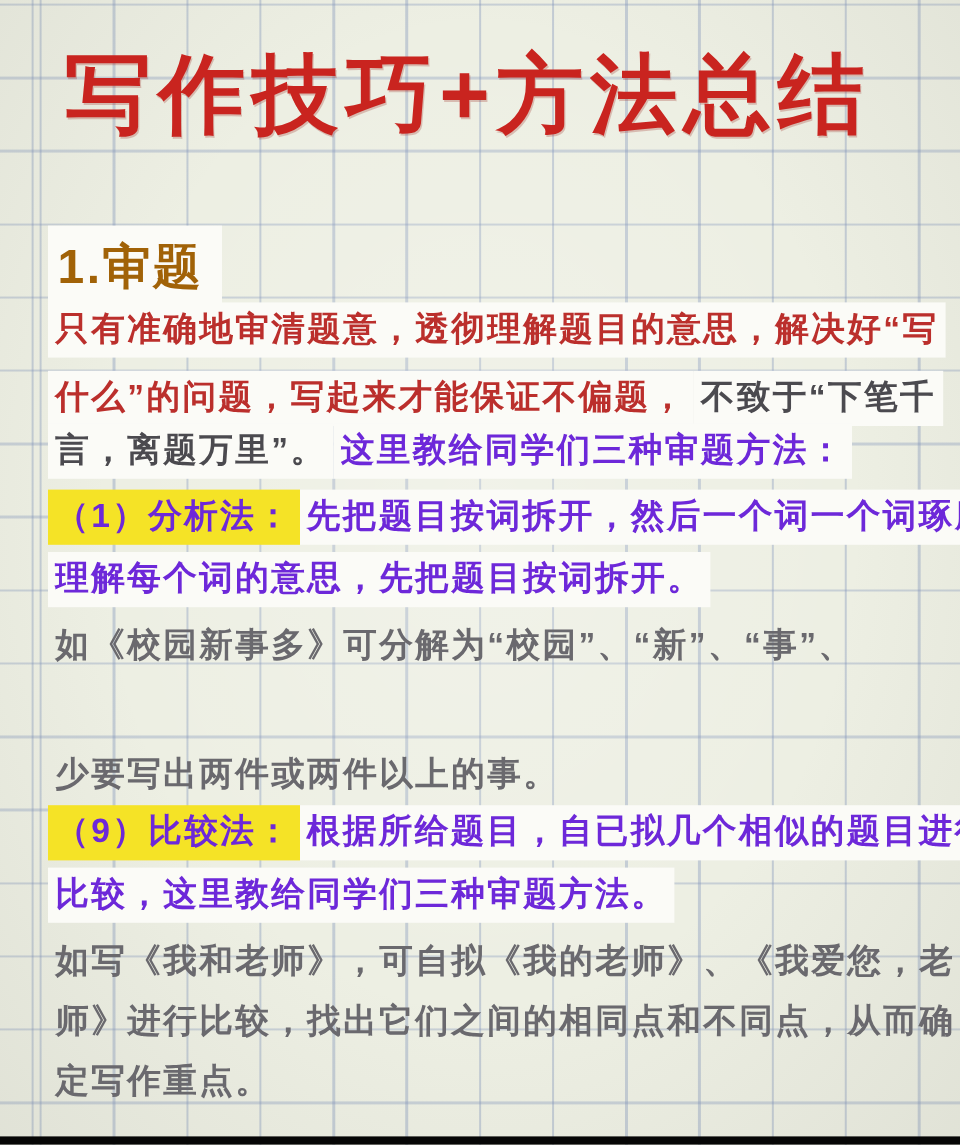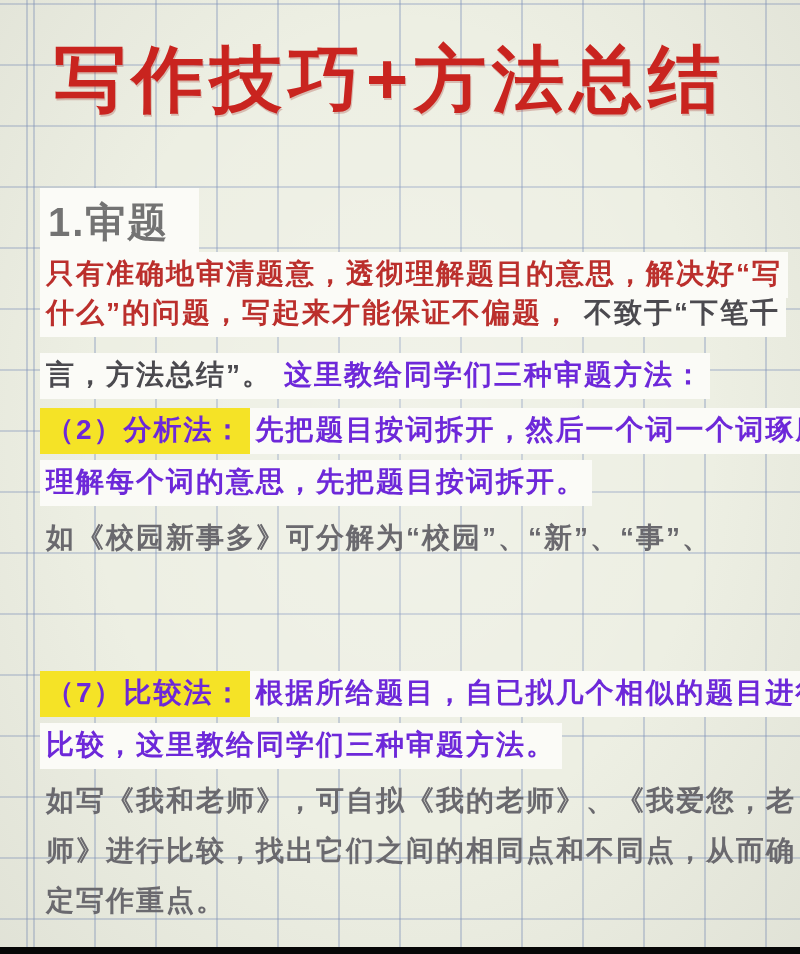--- a/index.html
+++ b/index.html
@@ -19,21 +19,21 @@
   .title{
     position:absolute;top:40px;left:54px;
     font-size:72px;font-weight:900;letter-spacing:6px;line-height:1.1;
     color:#c9241f;white-space:nowrap;
     text-shadow:1px 2px 0 rgba(150,30,25,0.25);
   }
   .section-header{position:absolute;top:188px;left:40px;white-space:nowrap;}
   .section-header .seg{
     display:inline-block;background:#fbfbf7;
     font-size:40px;font-weight:900;letter-spacing:2px;
-    color:#737373;padding:7px 30px 11px 8px;
+    color:#a16207;padding:7px 16px 11px 8px;
   }
   .line{position:absolute;left:40px;white-space:nowrap;font-weight:bold;font-size:28px;line-height:30px;}
   .line .seg{display:inline-block;padding:7px 6px 9px 6px;letter-spacing:2px;vertical-align:top;}
   .seg.strip{background:#fbfbf7;}
   .seg.hl{background:#f5e326;}
   .c-red{color:#bb2f2c;}
   .c-black{color:#6d28d9;}
   .c-dark{color:#4b4a4f;}
   .c-gray{color:#6a696e;}
   .line.gray .seg{background:transparent;letter-spacing:2px;}
@@ -43,33 +43,34 @@
 <body>
 
 <div class="page">
 
   <div class="title">写作技巧+方法总结</div>
 
   <div class="section-header"><span class="seg">1.审题</span></div>
 
   <div class="line" style="top:252px"><span class="seg strip c-red">只有准确地审清题意，透彻理解题目的意思，解决好“写</span></div>
 
-  <div class="line" style="top:291px"><span class="seg strip c-red">什么”的问题，写起来才能保证不偏题，</span><span class="seg strip c-dark">不致于“下笔千</span></div>
+  <div class="line" style="top:309px"><span class="seg strip c-red">什么”的问题，写起来才能保证不偏题，</span><span class="seg strip c-dark">不致于“下笔千</span></div>
 
-  <div class="line" style="top:353px"><span class="seg strip c-dark">言，方法总结”。</span><span class="seg strip c-black">这里教给同学们三种审题方法：</span></div>
+  <div class="line" style="top:353px"><span class="seg strip c-dark">言，离题万里”。</span><span class="seg strip c-black">这里教给同学们三种审题方法：</span></div>
 
-  <div class="line" style="top:408px"><span class="seg hl c-black">（2）分析法：</span><span class="seg strip c-black">先把题目按词拆开，然后一个词一个词琢磨，</span></div>
+  <div class="line" style="top:408px"><span class="seg hl c-black">（1）分析法：</span><span class="seg strip c-black">先把题目按词拆开，然后一个词一个词琢磨，</span></div>
 
   <div class="line" style="top:460px"><span class="seg strip c-black">理解每个词的意思，先把题目按词拆开。</span></div>
 
   <div class="line gray" style="top:516px"><span class="seg c-gray">如《校园新事多》可分解为“校园”、“新”、“事”、</span></div>
 
 
+  <div class="line gray" style="top:623px"><span class="seg c-gray">少要写出两件或两件以上的事。</span></div>
 
-  <div class="line" style="top:671px"><span class="seg hl c-black">（7）比较法：</span><span class="seg strip c-black">根据所给题目，自已拟几个相似的题目进行</span></div>
+  <div class="line" style="top:671px"><span class="seg hl c-black">（9）比较法：</span><span class="seg strip c-black">根据所给题目，自已拟几个相似的题目进行</span></div>
 
   <div class="line" style="top:723px"><span class="seg strip c-black">比较，这里教给同学们三种审题方法。</span></div>
 
   <div class="line gray" style="top:779px"><span class="seg c-gray">如写《我和老师》，可自拟《我的老师》、《我爱您，老</span></div>
 
   <div class="line gray" style="top:829px"><span class="seg c-gray">师》进行比较，找出它们之间的相同点和不同点，从而确</span></div>
 
   <div class="line gray" style="top:879px"><span class="seg c-gray">定写作重点。</span></div>
 
   <div class="bottom-bar"></div>

